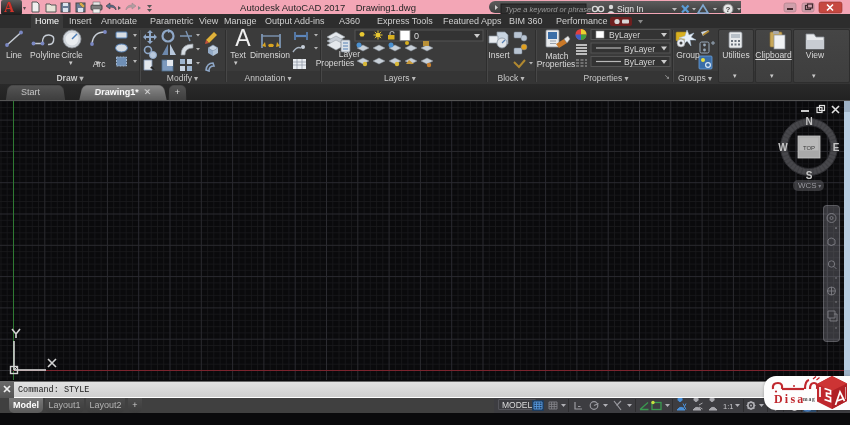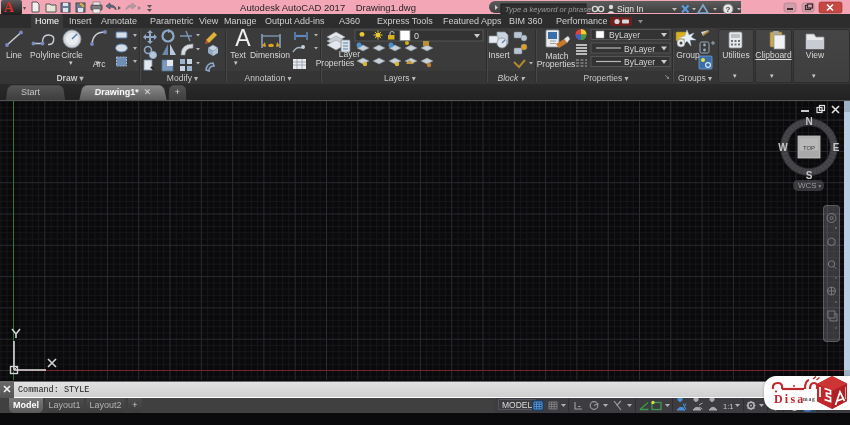--- a/index.html
+++ b/index.html
@@ -292,21 +292,21 @@
       <g fill="#b8c4d2" stroke="#7a8694" stroke-width="0.5">
         <rect x="27" y="4" width="8" height="6" rx="1"></rect>
           <circle cx="37" cy="10" r="3"></circle>
         <rect x="27" y="20" width="8" height="6" rx="1"></rect>
           <circle cx="37" cy="19" r="3" fill="#e0a020"></circle>
         <path d="M27 34 l5 5 6 -7" fill="none" stroke="#b08830" stroke-width="2"></path>
       </g>
       <path d="M42 34 h4 l-2 2.5 z" fill="#b5b5b5"></path>
     </svg>
     <div class="btxt" style="left:484px;top:22px;width:30px;">Insert</div>
-    <div class="plabel" style="left:487px;width:48px;font-style:italic;">Block</div>
+    <div class="plabel" style="left:487px;width:48px;">Block</div>
 
     <svg class="abs" style="left:536px;top:0;" width="136" height="44" viewBox="0 0 136 44">
 
       <rect x="10" y="2" width="13" height="17" rx="1" fill="#e8eaec" stroke="#8a9098" stroke-width="0.8"></rect>
       <rect x="12" y="4" width="9" height="7" fill="#3a6ea8"></rect>
       <path d="M14 13 h6 M14 15.5 h6" stroke="#9aa2ac" stroke-width="1"></path>
       <path d="M20 16 l8 -5 3 4 -8 5 z" fill="#c87828"></path>
       <path d="M28 11 l4 -3 2 3 -3 4 z" fill="#e8e8e8" stroke="#888" stroke-width="0.5"></path>
 
       <circle cx="45" cy="6.5" r="5.5" fill="#e04040"></circle>

